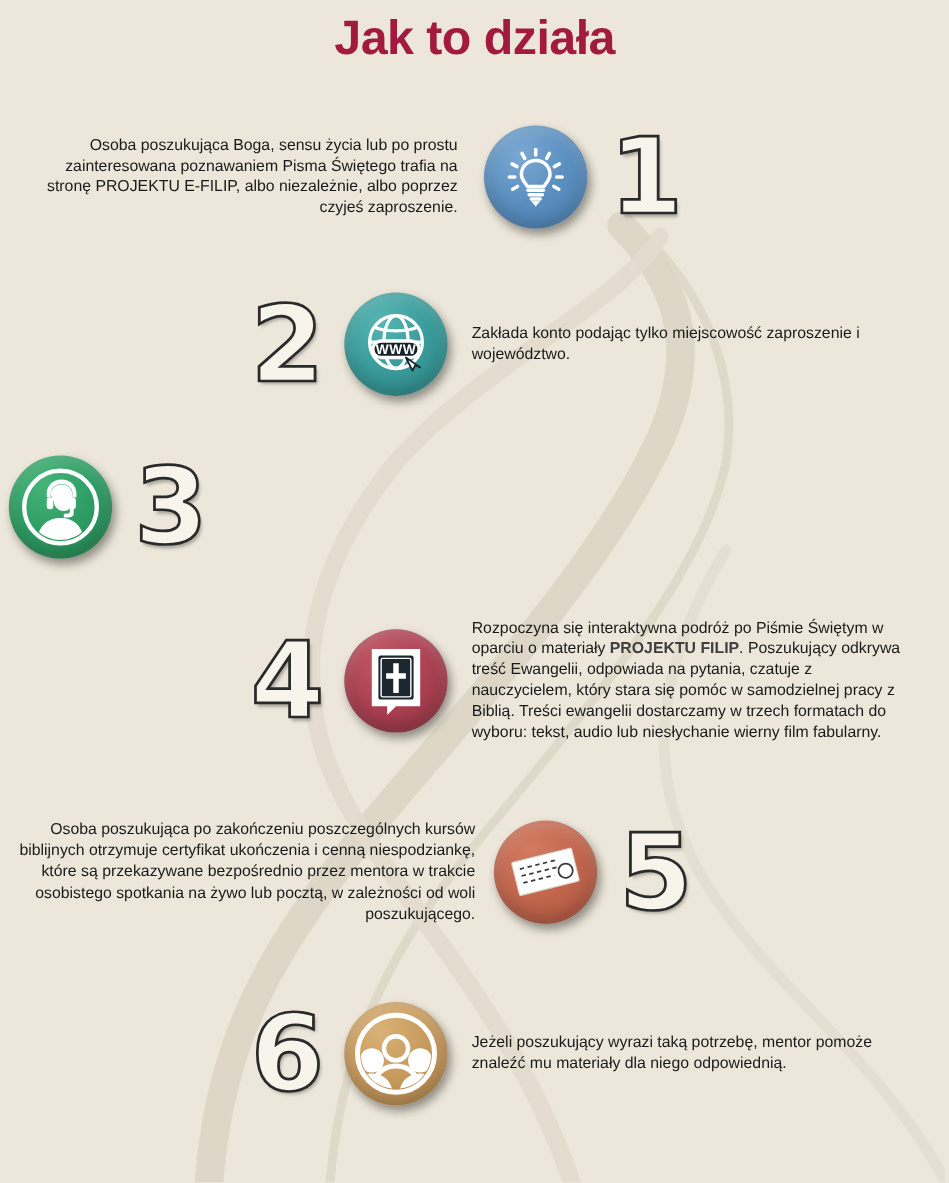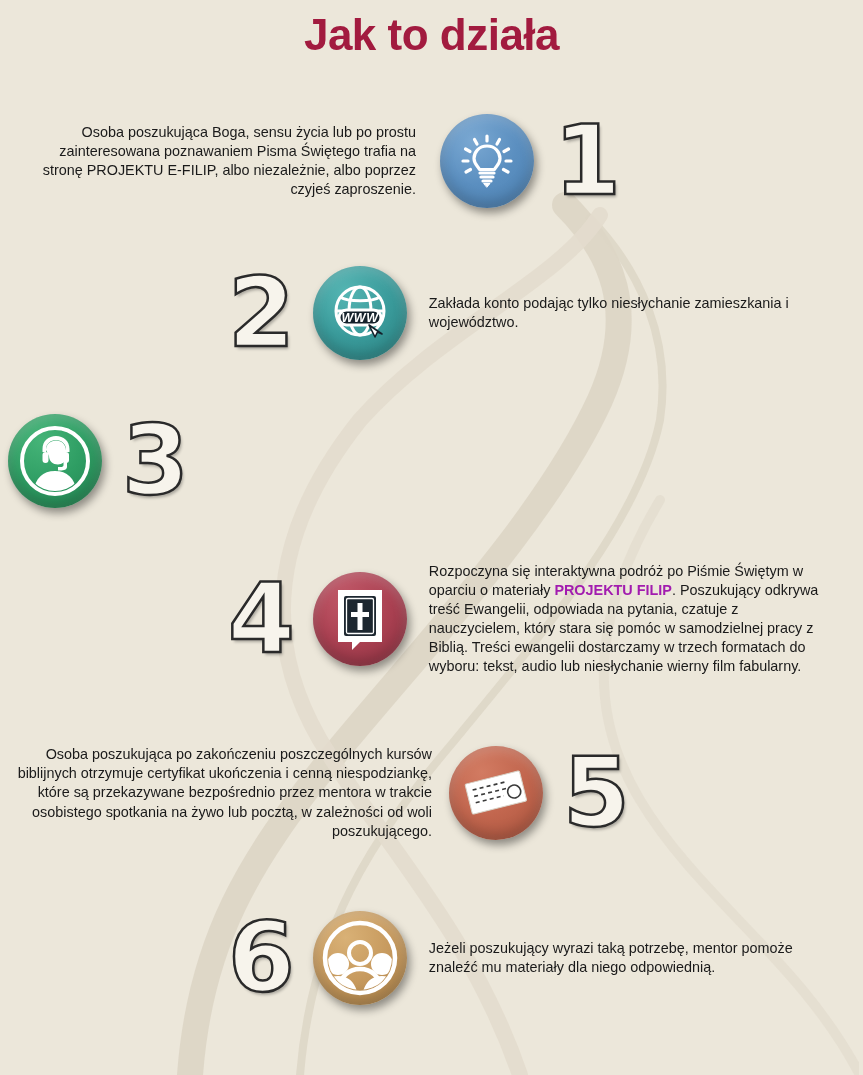--- a/index.html
+++ b/index.html
@@ -56,21 +56,21 @@
   .step-text {
     font-size: 14.4px;
     line-height: 1.32;
     color: #1a1a1a;
     white-space: pre-line;
   }
   .step-text.right-align { text-align: right; }
   .step-text.left-align  { text-align: left; }
 
   .highlight {
-    color: #a21caf;
+    color: #404040;
     font-weight: bold;
   }
 
   
   .numeral {
     font-size: 96px;
     font-weight: bold;
     line-height: 1;
     color: #f7f4ec;
     -webkit-text-stroke: 2.5px #2a2a2a;
@@ -85,21 +85,20 @@
     height: 94px;
     border-radius: 50%;
     position: relative;
     flex: none;
     box-shadow: 3px 5px 9px rgba(0,0,0,0.40),
                 inset 0 -6px 14px rgba(0,0,0,0.20),
                 inset 0 5px 12px rgba(255,255,255,0.22);
     display: flex;
     align-items: center;
     justify-content: center;
-    font-style: italic;
   }
   .badge svg { display: block; }
 
   
   #step-1 { top: 113px; left: 36px;  }
   #step-2 { top: 265px; left: 228px; }
   #step-3 { top: 413px; left: 8px;   }
   #step-4 { top: 562px; left: 228px; }
   #step-5 { top: 745px; left: 8px;   }
   #step-6 { top: 910px; left: 228px; }
@@ -170,21 +169,21 @@
             <line x1="8" y1="29" x2="56" y2="29"></line>
             <path d="M12 15 C 20 20, 44 20, 52 15"></path>
             <path d="M12 43 C 20 38, 44 38, 52 43"></path>
           </g>
           <rect x="11" y="28" width="42" height="15" rx="7.5" fill="#15212b" stroke="#ffffff" stroke-width="3"></rect>
           <text x="32" y="39.5" font-family="Liberation Sans, sans-serif" font-size="12.5" font-weight="bold" fill="#ffffff" text-anchor="middle" letter-spacing="0.5">WWW</text>
           <path d="M41 43 L 47 55 L 49.5 50 L 54 52 Z" fill="#ffffff" stroke="#15212b" stroke-width="1.6" stroke-linejoin="round"></path>
         </svg>
       </span>
     </div>
-    <div class="step-text left-align">Zakłada konto podając tylko niesłychanie zamieszkania i województwo.</div>
+    <div class="step-text left-align">Zakłada konto podając tylko miejscowość zaproszenie i województwo.</div>
   </div>
 
   <div class="step" id="step-3">
     <div class="badge" style="background:radial-gradient(circle at 35% 28%, #45b478 0%, #2e9d63 48%, #237f4f 100%);">
       <span>
         <svg width="80" height="80" viewBox="0 0 80 80">
           <circle cx="40" cy="40" r="33" fill="none" stroke="#ffffff" stroke-width="4"></circle>
           <clipPath id="clip3">
               <circle cx="40" cy="40" r="30"></circle>
             </clipPath>

